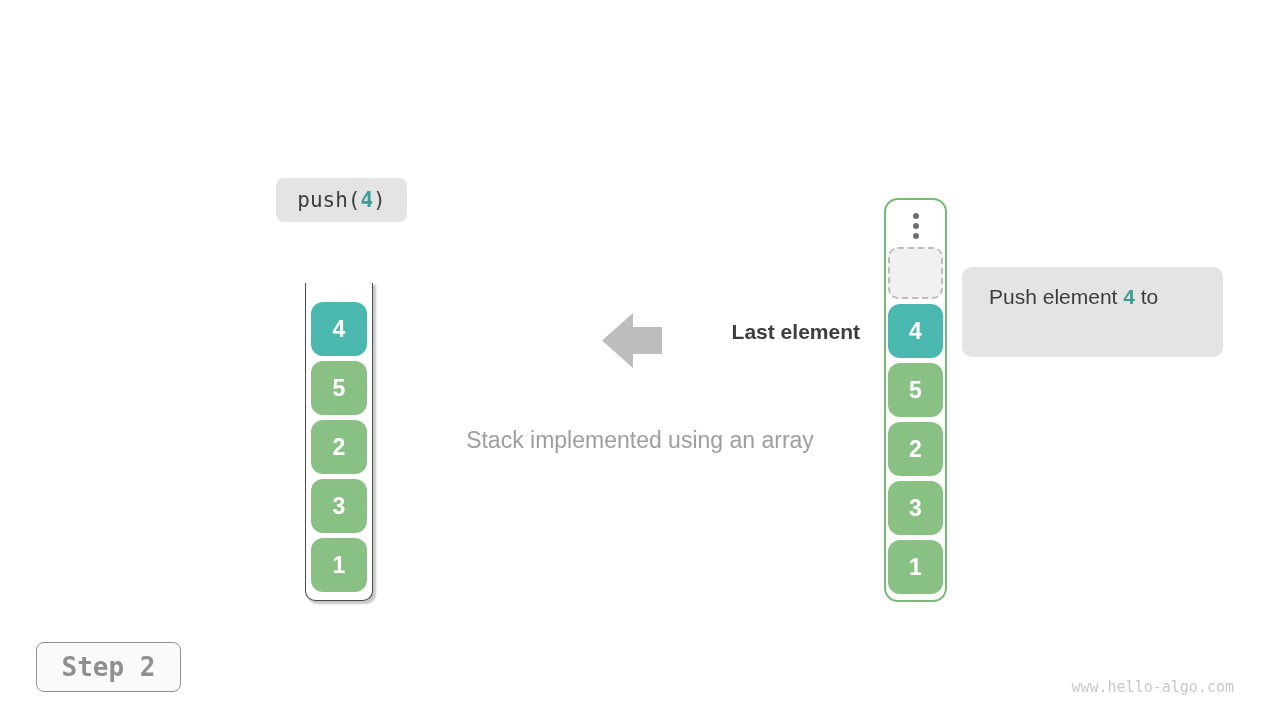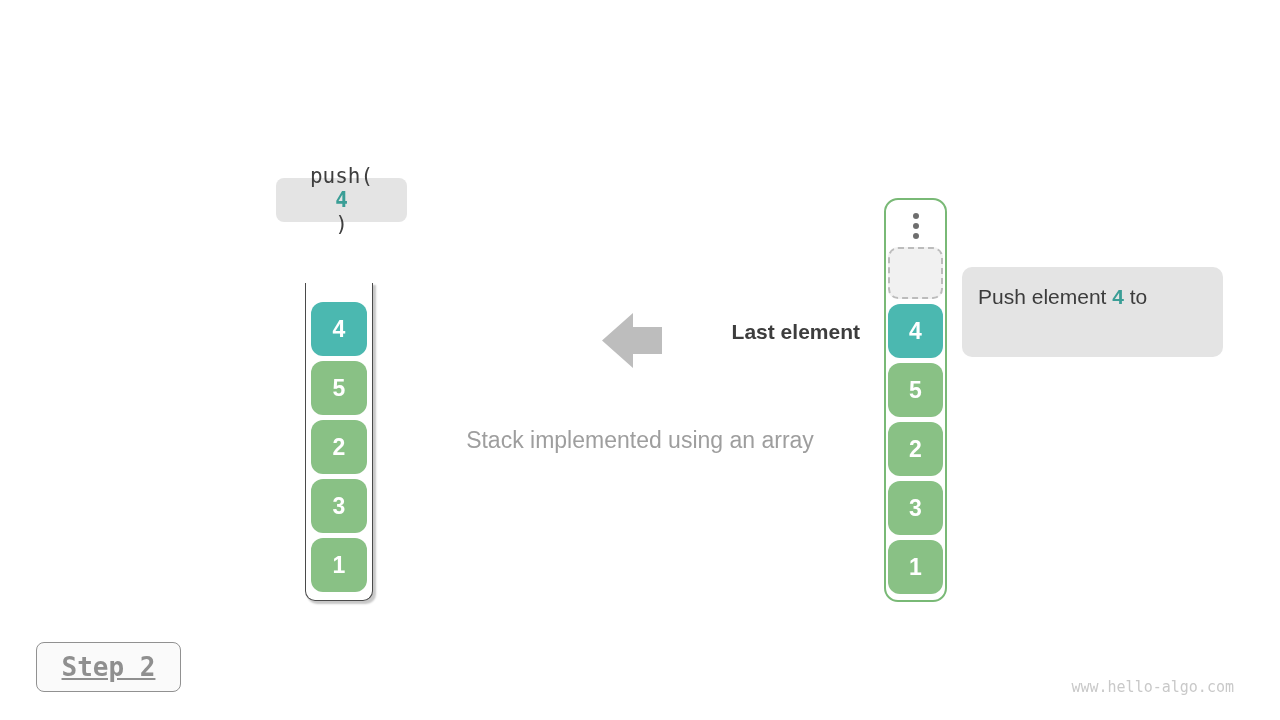--- a/index.html
+++ b/index.html
@@ -18,21 +18,21 @@
   *{margin:0;padding:0;box-sizing:border-box;}
   html,body{width:1280px;height:720px;background:#ffffff;overflow:hidden;
     font-family:"Liberation Sans", sans-serif;}
   #canvas{position:relative;width:1280px;height:720px;background:#ffffff;}
 
   
   .op-label{
     position:absolute;left:276px;top:178px;width:131px;height:44px;
     background:var(--gray-box);border-radius:8px;
     display:flex;align-items:center;justify-content:center;
-    font-family:"DejaVu Sans Mono", monospace;font-size:21px;color:#3f3f3f;flex-direction:column;
+    font-family:"DejaVu Sans Mono", monospace;font-size:21px;color:#3f3f3f;
   }
   .op-label b{color:var(--teal-text);font-weight:bold;}
 
   
   .stack-container{
     position:absolute;left:305px;top:283px;width:68px;height:318px;
     border:1.6px solid var(--container-border);border-top:none;
     border-radius:0 0 10px 10px;
     box-shadow:2.5px 2.5px 2px rgba(0,0,0,0.22);
     display:flex;flex-direction:column;align-items:center;
@@ -70,32 +70,31 @@
     font-size:21px;font-weight:bold;color:var(--dark-text);}
   .annot.last{left:610px;top:320px;}
   .annot.first{left:604px;top:554px;}
   .caption{position:absolute;left:340px;top:427px;width:600px;text-align:center;
     font-size:23px;color:var(--muted-text);}
 
   
   .tooltip{
     position:absolute;left:962px;top:267px;width:261px;height:90px;
     background:var(--gray-box);border-radius:10px;
-    padding:15px 18px 0 16px;font-size:21px;line-height:29px;color:#3c3c3c;
+    padding:15px 18px 0 27px;font-size:21px;line-height:29px;color:#3c3c3c;
   }
   .tooltip b{color:var(--teal-text);font-weight:bold;}
 
   
   .step-badge{
     position:absolute;left:36px;top:642px;width:145px;height:50px;
     background:#fafafa;border:1.6px solid #919191;border-radius:8px;
     display:flex;align-items:center;justify-content:center;
     font-family:"DejaVu Sans Mono", monospace;font-size:26px;font-weight:bold;
     color:var(--step-gray);
-    text-decoration:underline;
   }
 
   
   .watermark{
     position:absolute;right:46px;top:678px;
     font-family:"DejaVu Sans Mono", monospace;font-size:15px;
     color:var(--watermark-gray);
   }
 </style>
 </head>

